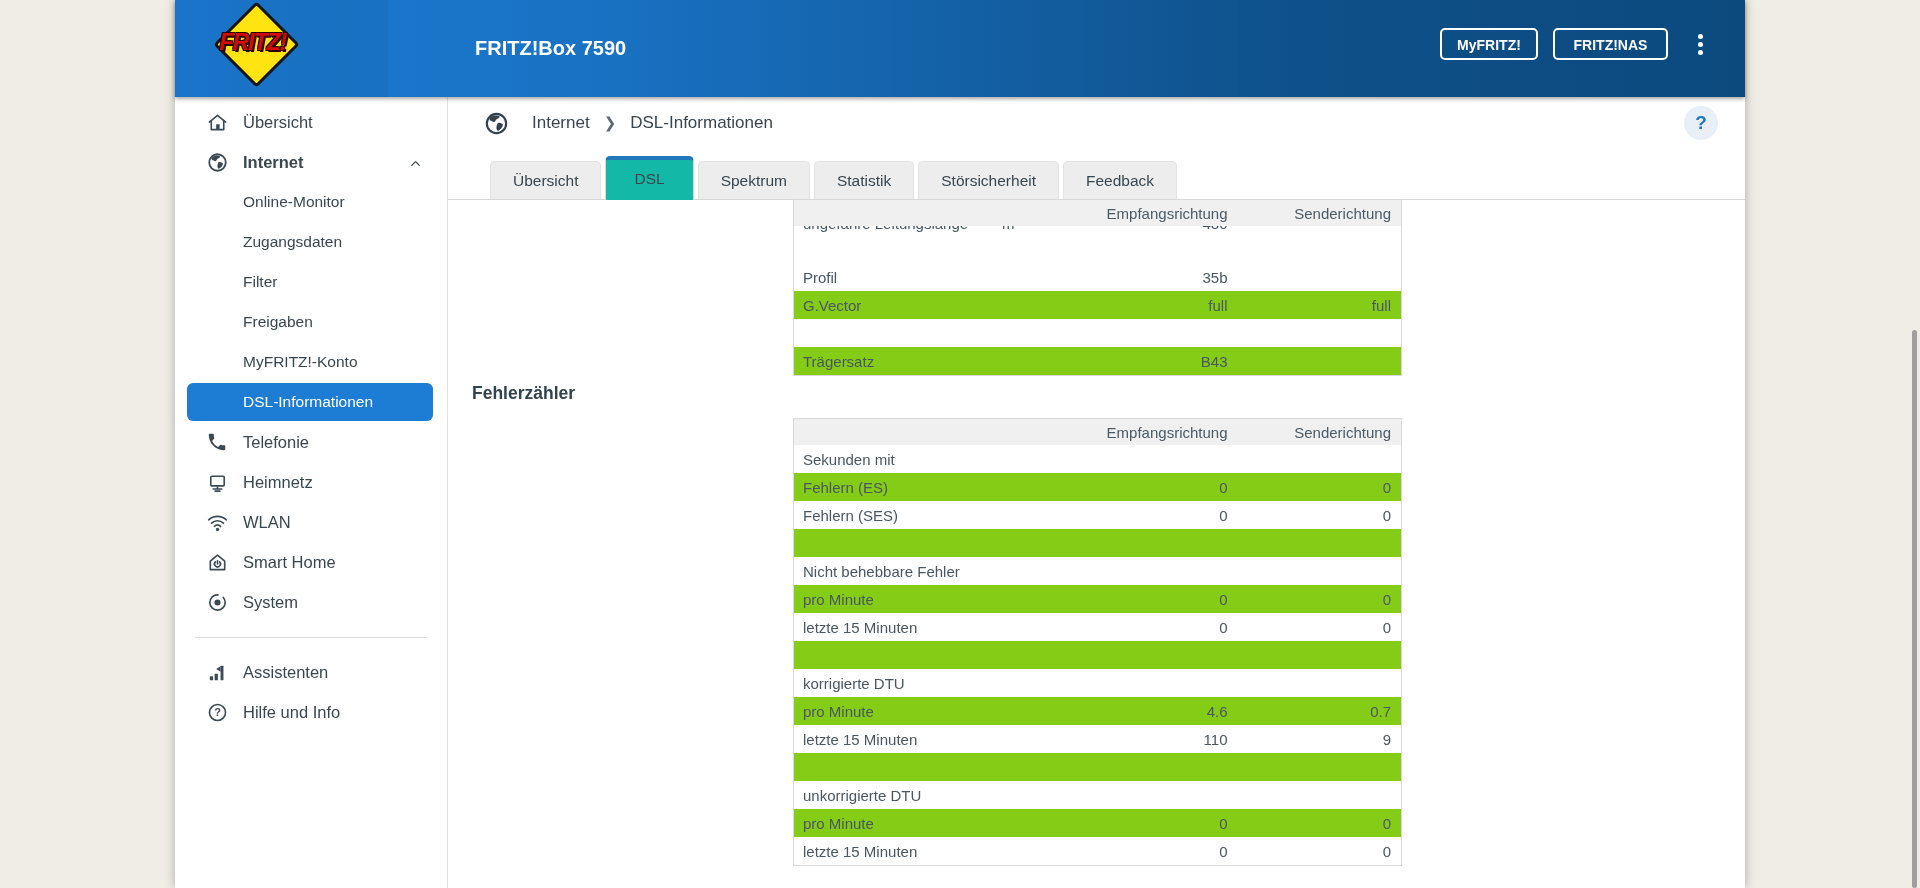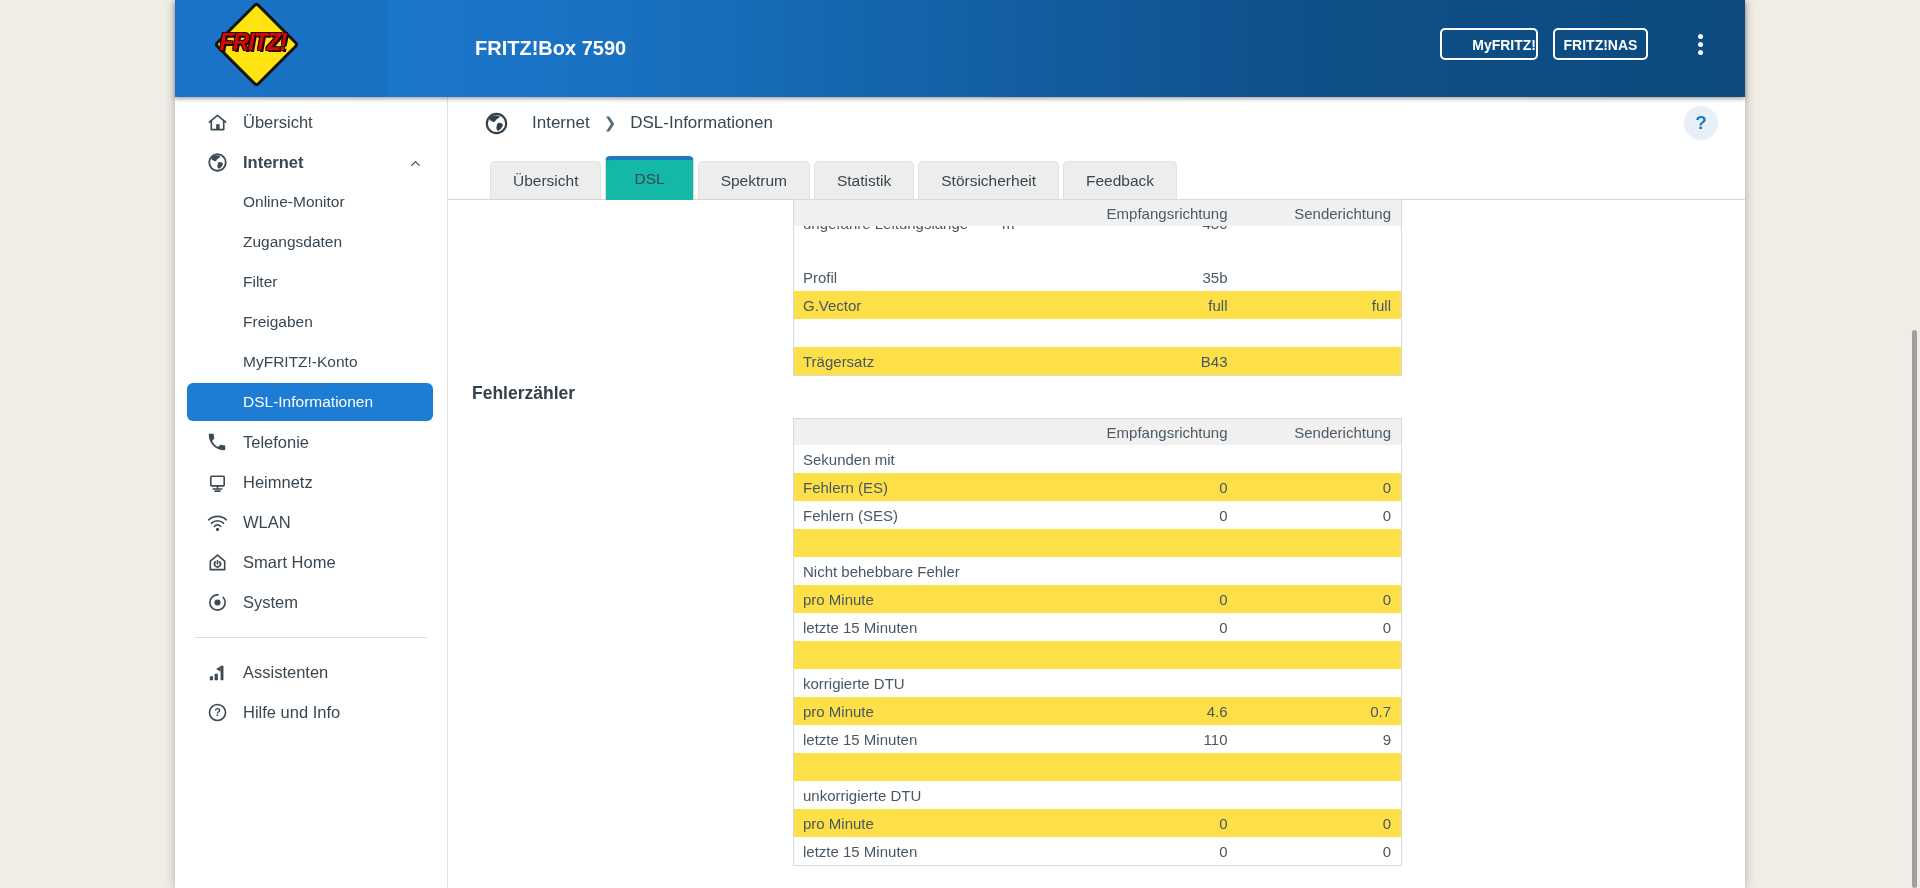--- a/index.html
+++ b/index.html
@@ -17,22 +17,22 @@
   .logo-tile{position:absolute;left:0;top:0;width:213px;height:97px;background:rgba(0,10,40,.06);}
   .logo{position:absolute;left:38px;top:3px;width:80px;height:80px;}
   .logo .diamond{position:absolute;left:13px;top:11px;width:55px;height:55px;background:#ffe412;border:3px solid #15140f;transform:rotate(45deg);border-radius:4px;}
   .logo .logo-text{position:absolute;left:0;top:26px;width:80px;text-align:center;
     font-weight:bold;font-style:italic;font-size:23px;letter-spacing:-1px;color:#d30a0a;
     text-shadow:-1px -1px 0 #2b0000,1px -1px 0 #2b0000,-1px 1px 0 #2b0000,2px 2px 0 #2b0000;}
   .app-title{position:absolute;left:300px;top:0;height:97px;line-height:97px;color:#fff;font-size:20px;font-weight:bold;}
   .hdr-btn{position:absolute;top:28px;height:32px;line-height:30px;box-sizing:border-box;
     border:2px solid #ffffff;border-radius:5px;color:#fff;font-size:14px;font-weight:bold;
     text-align:center;background:transparent;cursor:pointer;}
-  .btn-myfritz{left:1265px;width:98px;text-align:right;}
-  .btn-fritznas{left:1378px;width:95px;}
+  .btn-myfritz{left:1265px;width:98px;}
+  .btn-fritznas{left:1378px;width:115px;}
   .kebab{position:absolute;left:1518px;top:31px;width:14px;height:30px;cursor:pointer;}
   .kebab i{display:block;width:5px;height:5px;border-radius:50%;background:#fff;margin:3px auto;}
   
   .side{position:absolute;left:0;top:97px;width:272px;bottom:0;background:#fff;border-right:1px solid #e0e0e0;z-index:5;}
   .side-list{padding-top:5px;}
   .side-item{position:relative;height:40px;display:flex;align-items:center;cursor:pointer;color:#3b4750;font-size:16.5px;}
   .side-item .ic{position:absolute;left:30px;width:24px;height:24px;display:flex;align-items:center;justify-content:center;}
   .side-item .lbl{margin-left:68px;white-space:nowrap;}
   .side-item.bold .lbl{font-weight:bold;}
   .side-item.sub{font-size:15.5px;}
@@ -63,21 +63,21 @@
   .dsl-table{position:absolute;left:346px;border-collapse:collapse;table-layout:fixed;width:608px;
     background:#fff;font-size:15px;color:#4a5763;}
   .dsl-table,.dsl-table th,.dsl-table td{border:0;}
   .dsl-table{border:1px solid #d9d9d9;}
   .dsl-table th{height:26px;background:#f0f0f0;font-weight:normal;text-align:right;color:#4c5a66;padding:0;}
   .dsl-table td{height:28px;padding:0;}
   .dsl-table .c1{padding-left:9px;position:relative;text-align:left;}
   .dsl-table .c2{text-align:right;}
   .dsl-table .c3{text-align:right;padding-right:10px;}
   .dsl-table th.c3{padding-right:10px;}
-  .dsl-table tr.shaded{background:#fde047;}
+  .dsl-table tr.shaded{background:#84cc16;}
   .dsl-table tr.clipped-row td{height:9px;}
   .clip{position:relative;height:9px;overflow:hidden;}
   .clip .inner{position:absolute;top:-13px;left:0;right:0;line-height:22px;white-space:nowrap;}
   .clip .unit{position:absolute;left:199px;top:0;}
   #table1{top:102px;}
   #table2{top:321px;}
   .section-heading{position:absolute;left:25px;top:286px;font-size:17.5px;font-weight:bold;color:#32424e;}
   
   .page-scrollbar{position:absolute;left:1912px;top:330px;width:5px;bottom:0;background:#9f9f9f;border-radius:3px;}
 </style>

